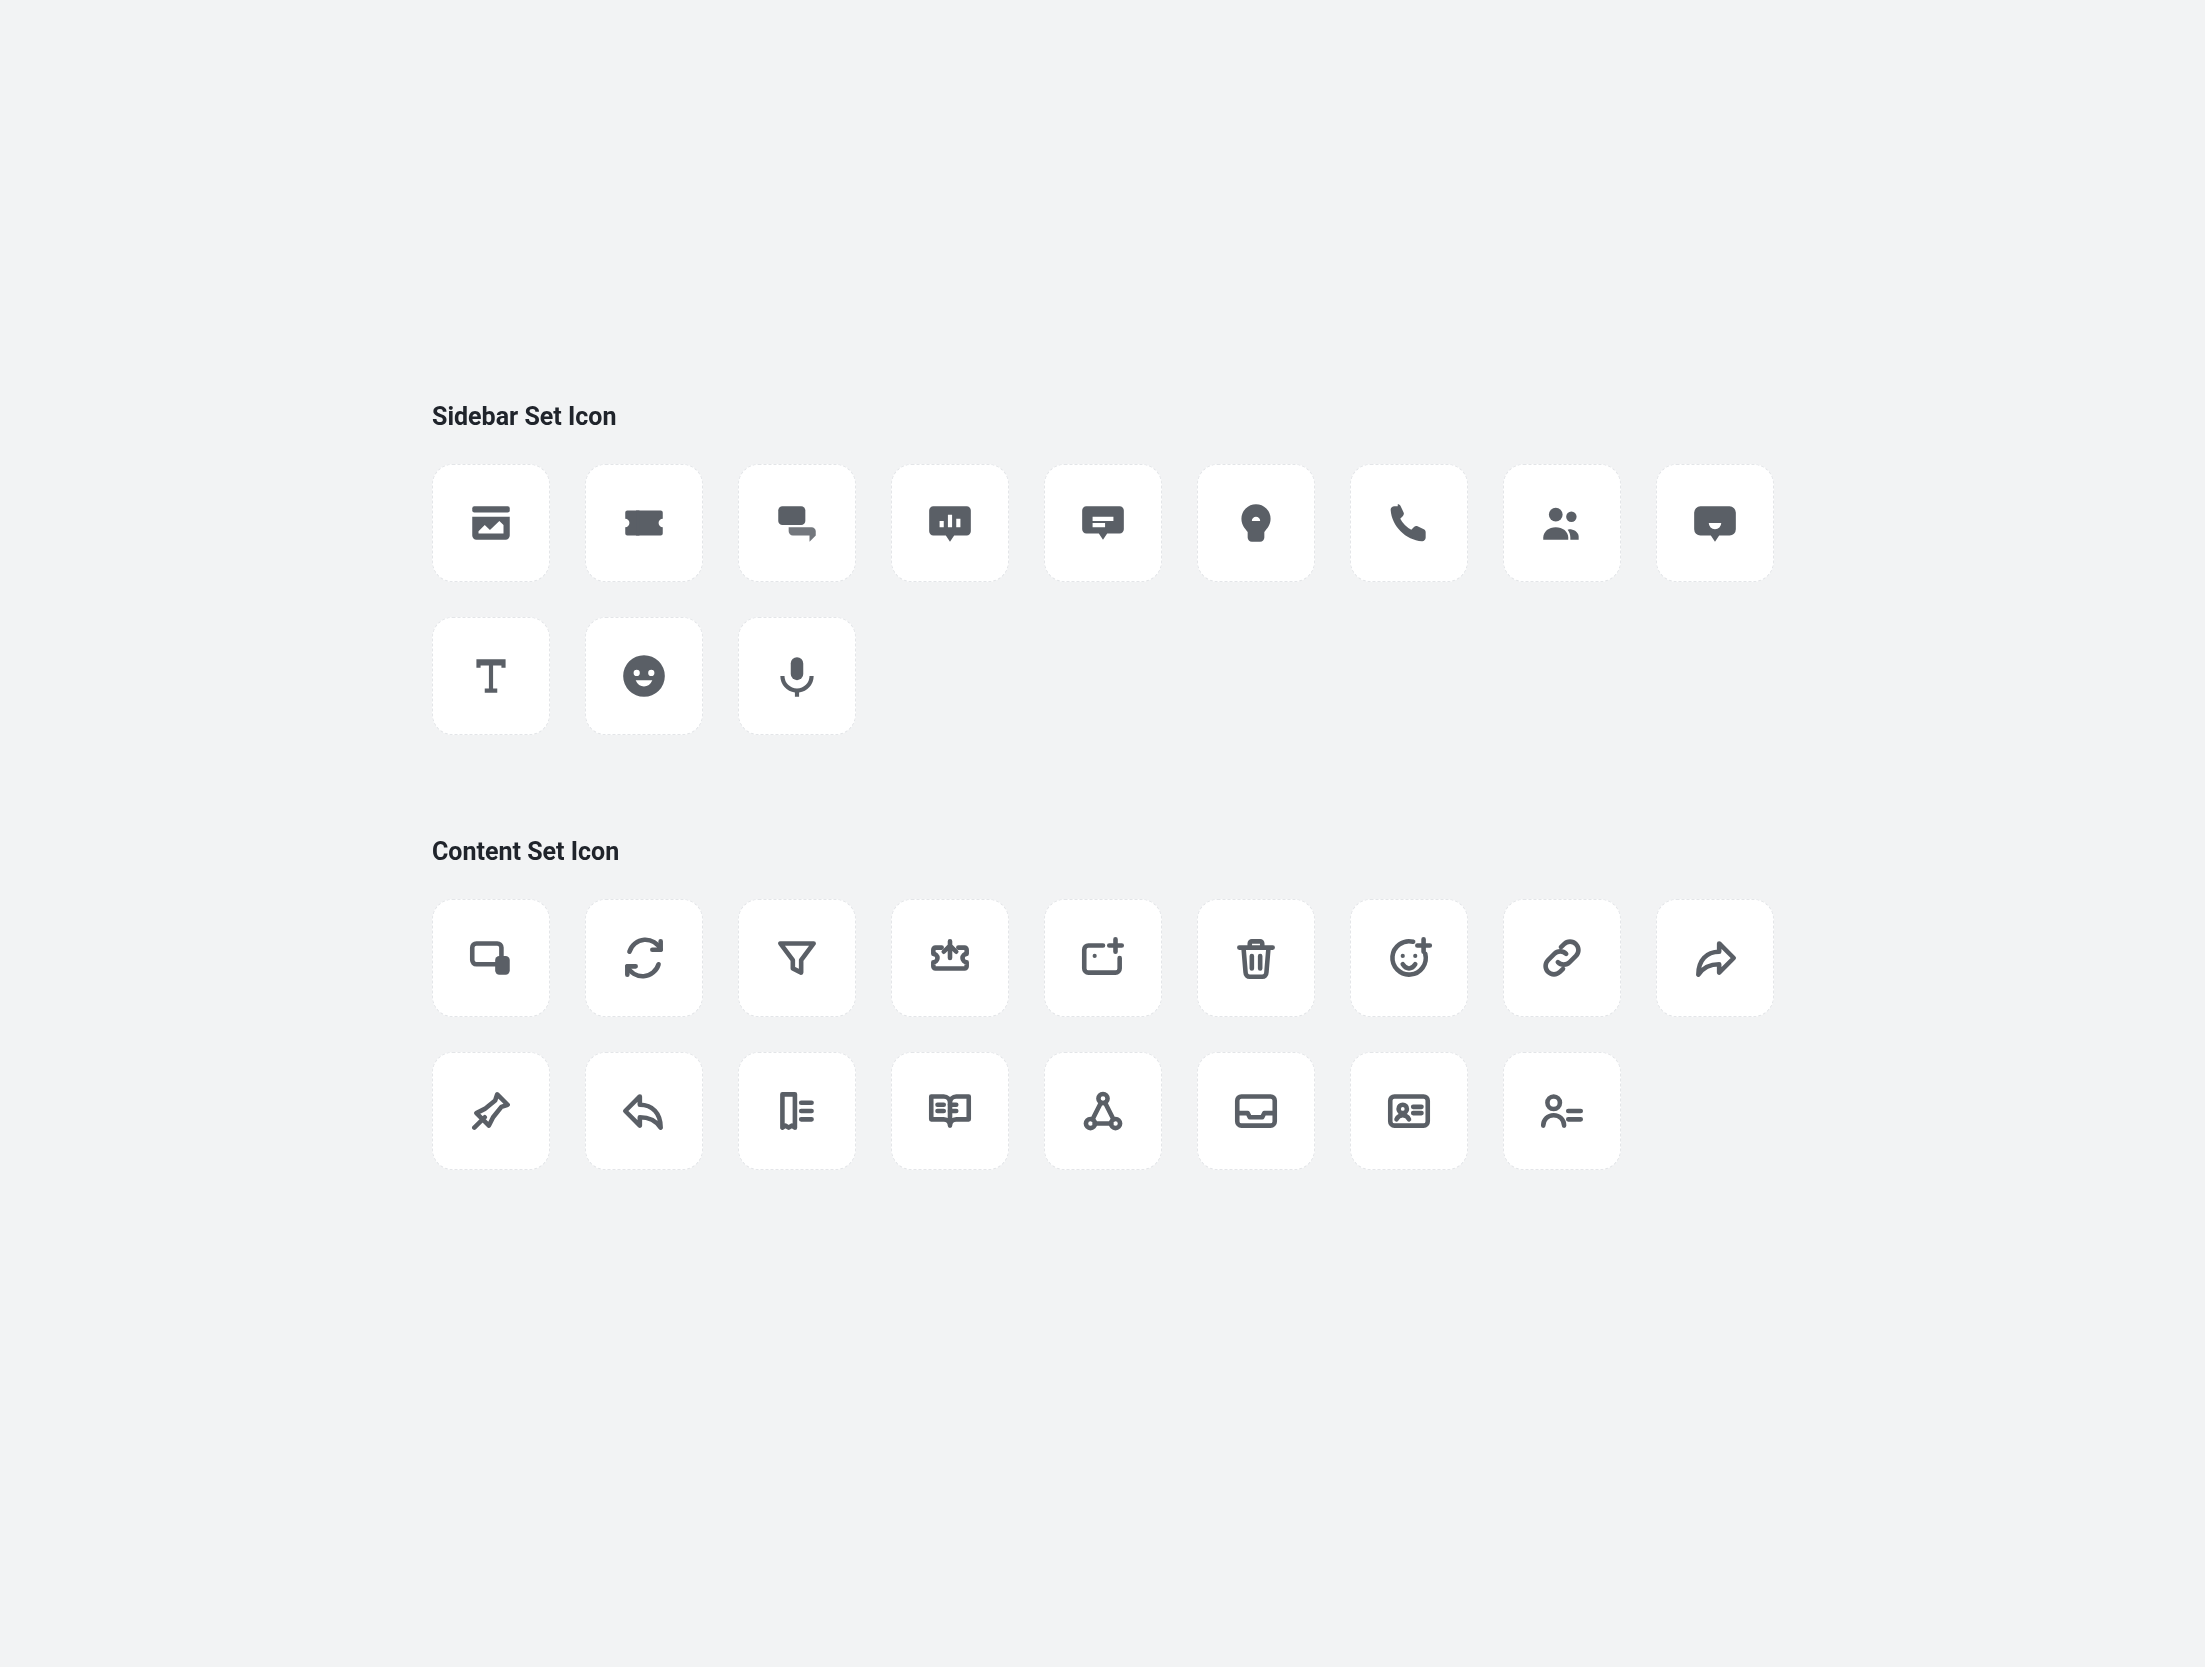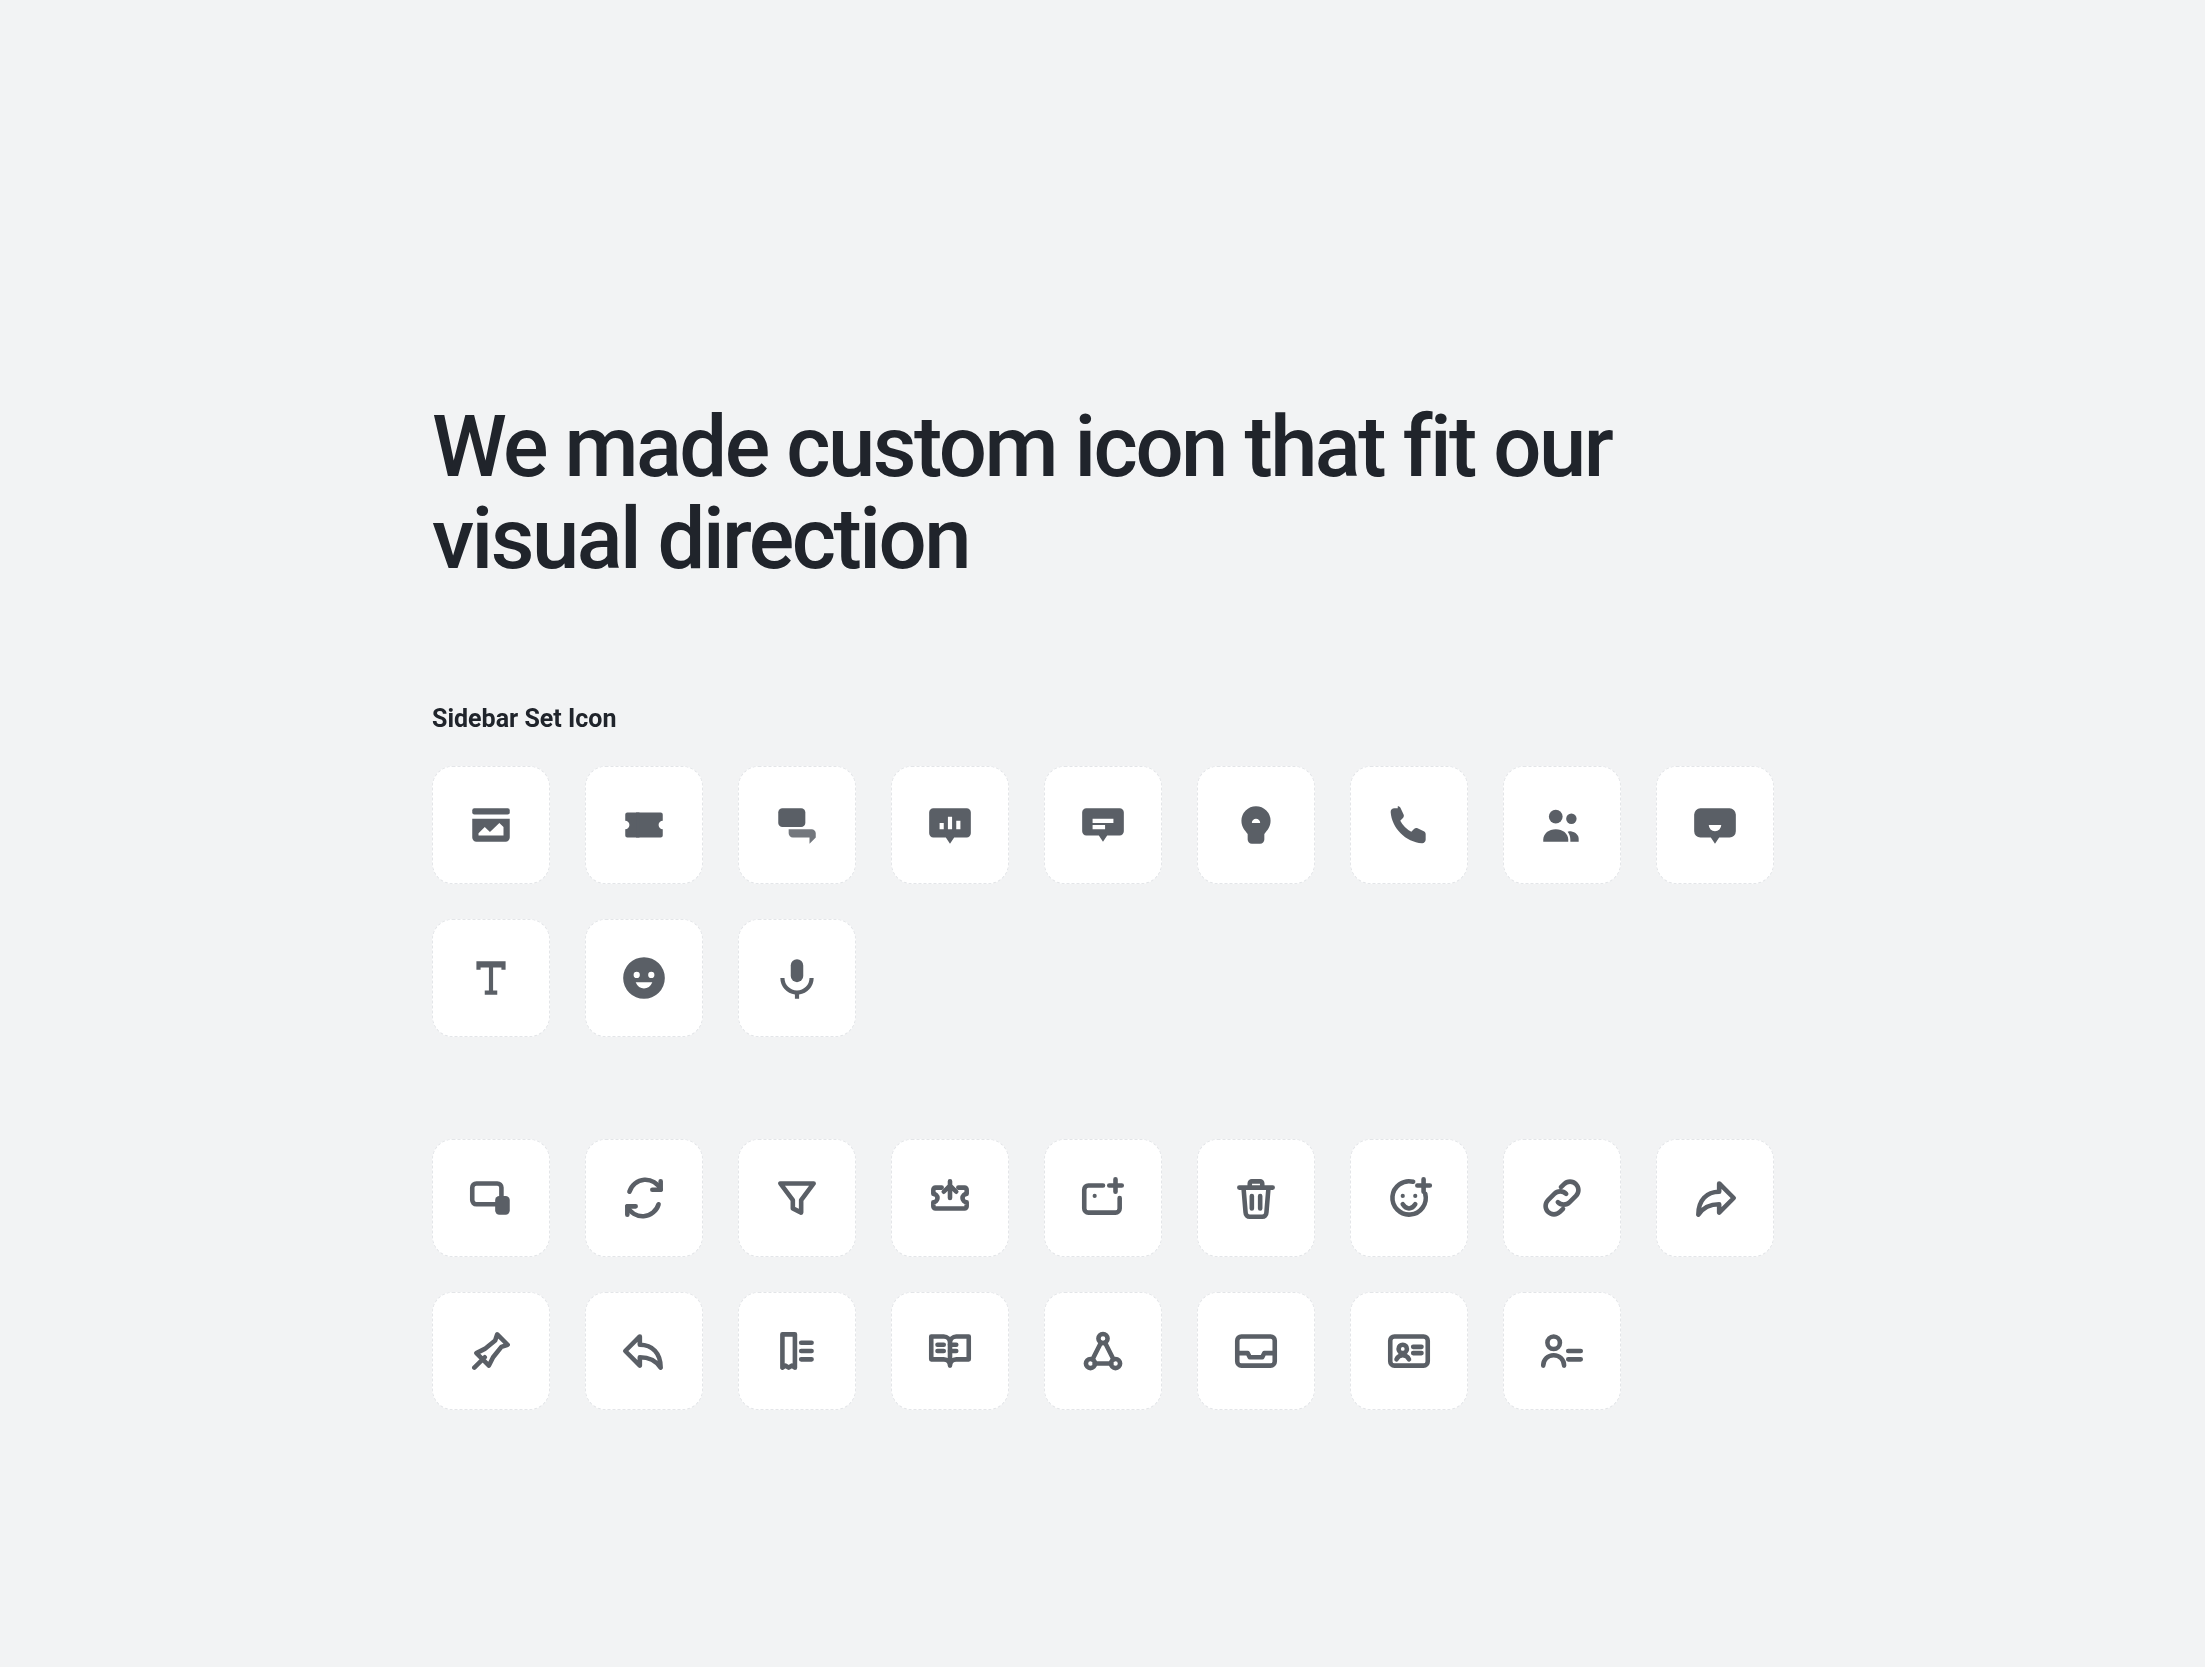--- a/index.html
+++ b/index.html
@@ -55,21 +55,20 @@
     display: block;
   }
   .filled  { fill: #5a5f66; }
   .stroked { fill: none; stroke: #5a5f66; stroke-width: 2.2; stroke-linecap: round; stroke-linejoin: round; }
 </style>
 </head>
 <body>
 
 <div class="canvas">
 
-  <h1 class="headline">We made custom icon that fit our visual direction</h1>
 
   <div class="section-label">Sidebar Set Icon</div>
   <div class="icon-grid">
 
     <div class="icon-tile">
       <svg viewBox="0 0 24 24">
           <g class="filled">
             <rect x="3" y="4" width="18" height="3" rx="1"></rect>
             <path d="M3 9h18v9a2 2 0 0 1-2 2H5a2 2 0 0 1-2-2V9zm3 7 3-3 2.5 2.3L16 11l2 2v4H6v-1z" fill-rule="evenodd"></path>
           </g>
@@ -149,20 +148,21 @@
       <svg viewBox="0 0 24 24">
           <g class="filled">
             <rect x="9" y="3" width="6" height="11" rx="3"></rect>
             <path d="M6 12a6 6 0 0 0 12 0h2a8 8 0 0 1-7 7.9V22h-2v-2.1A8 8 0 0 1 4 12h2z"></path>
           </g>
         </svg>
     </div>
 
   </div>
 
+  <div class="section-label">Content Set Icon</div>
   <div class="icon-grid">
 
     <div class="icon-tile">
       <svg viewBox="0 0 24 24">
           <g class="stroked">
             <rect x="3" y="5" width="14" height="10" rx="2"></rect>
             <rect x="14" y="11" width="7" height="9" rx="2" fill="#5a5f66" stroke="none"></rect>
           </g>
         </svg>
     </div>

